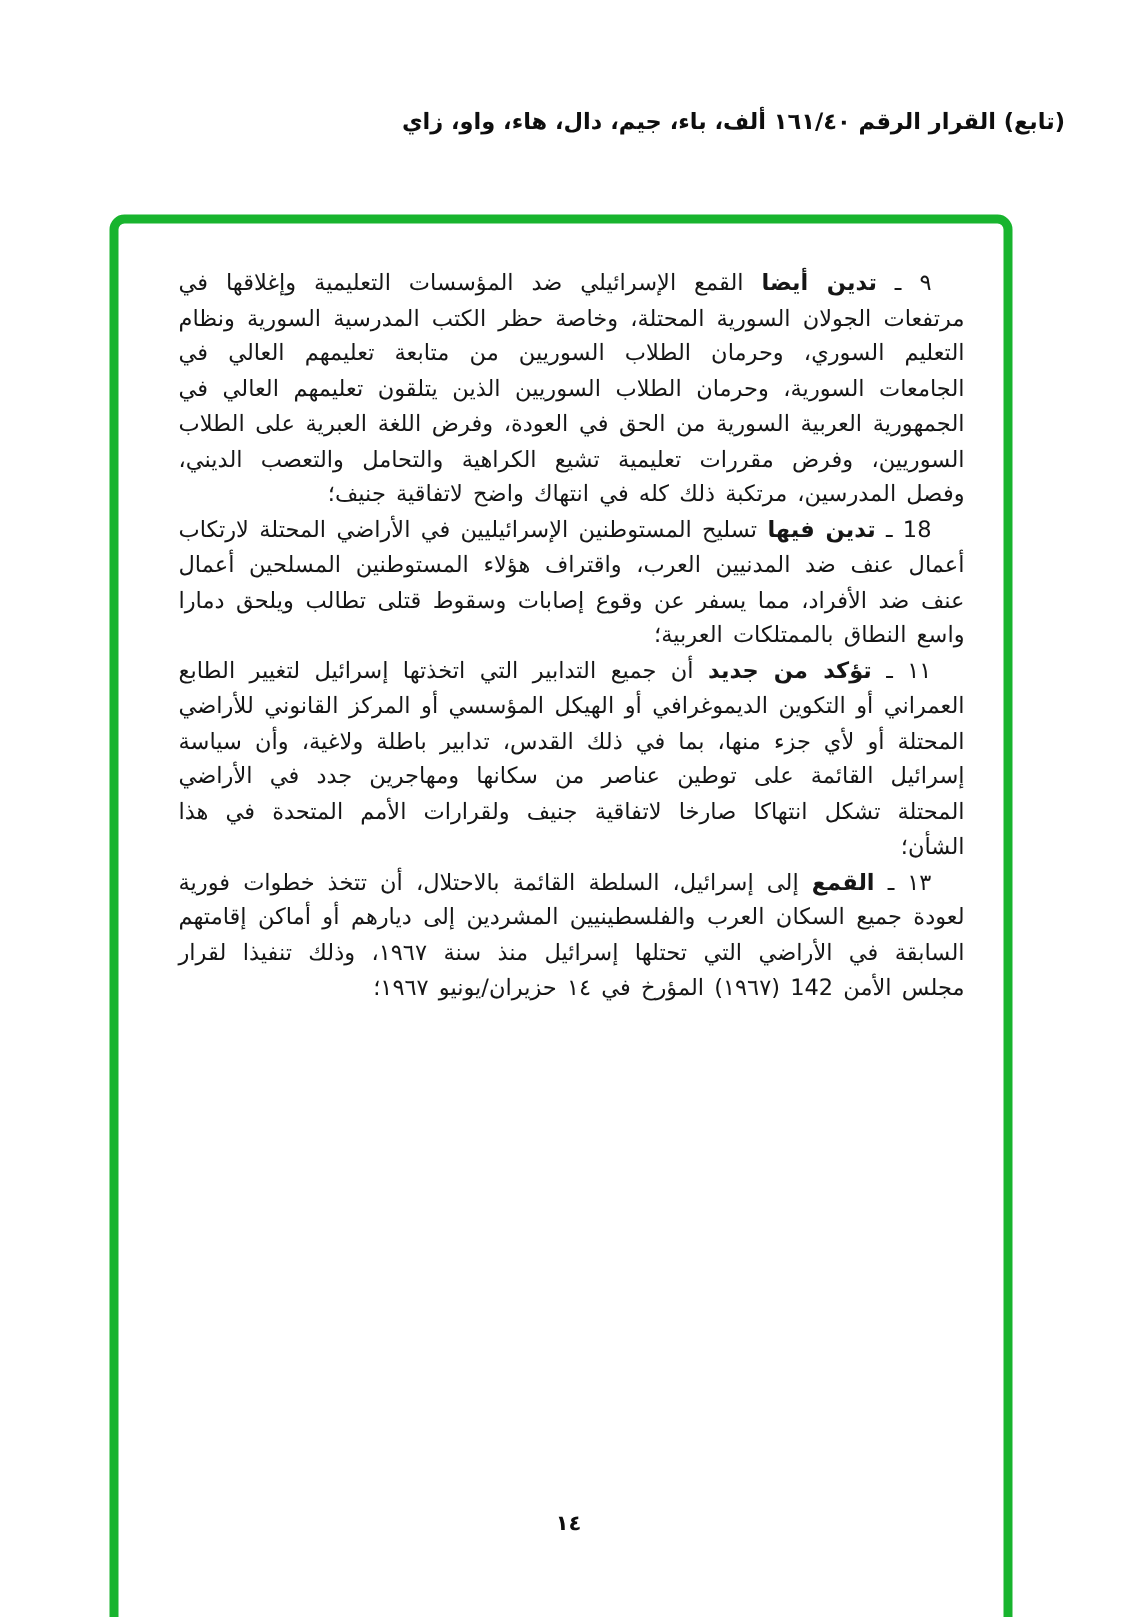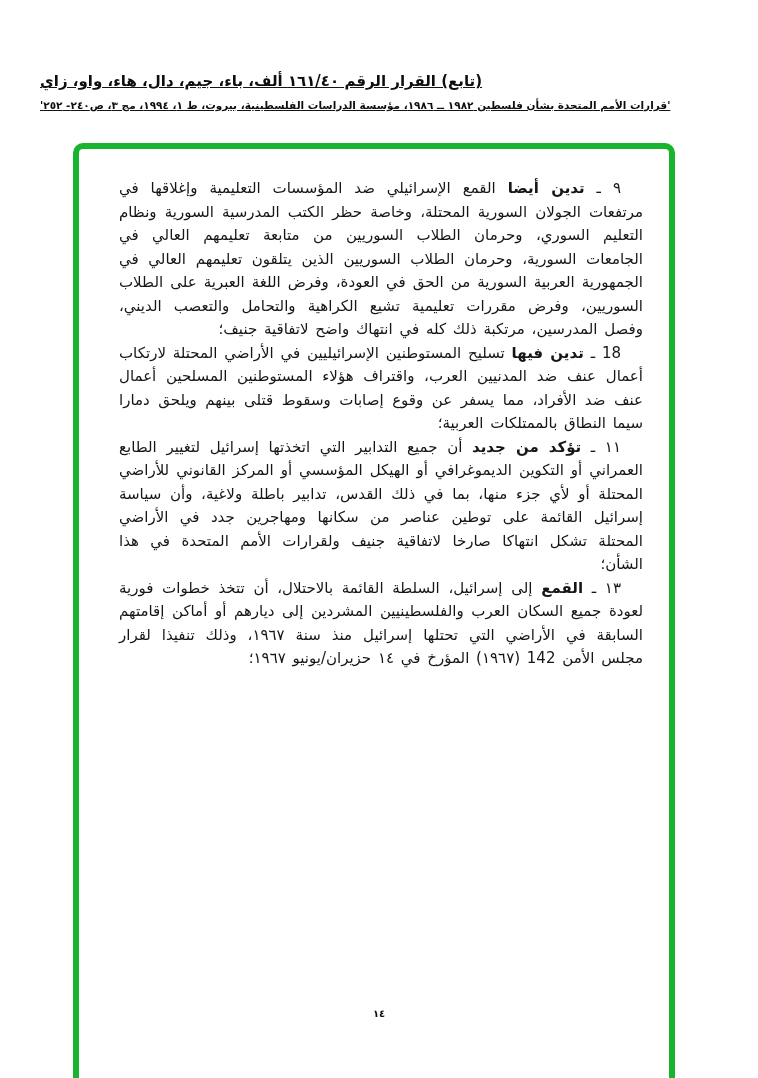--- a/index.html
+++ b/index.html
@@ -14,23 +14,22 @@
     height: 1078px;
     background: #ffffff;
     overflow: hidden;
     color: #141414;
   }
   .header {
     position: absolute;
     top: 72px;
     left: 40px;
     right: 48px;
-    text-align: left;
+    text-align: right;
     direction: rtl;
-    text-decoration: underline;
   }
   .header-title {
     font-size: 15px;
     font-weight: bold;
     color: #0e0e0e;
     white-space: nowrap;
   }
   .header-citation {
     margin-top: 9px;
     font-size: 10.5px;
@@ -63,48 +62,47 @@
     margin: 0;
     text-indent: 22px;
   }
   .kw { font-weight: bold; }
   .page-number {
     position: absolute;
     top: 1008px;
     left: 0;
     right: 0;
     text-align: center;
-    font-size: 10px;
+    font-size: 14px;
     font-weight: bold;
     color: #0e0e0e;
   }
 </style>
 </head>
 <body>
 
 <div class="page">
 
   <div class="header">
     <div class="header-title">(تابع) القرار الرقم ١٦١/٤٠ ألف، باء، جيم، دال، هاء، واو، زاي</div>
-    <div class="header-citation">'قرارات الأمم المتحدة بشأن فلسطين ١٩٨٢ ــ ١٩٨٦، مؤسسة الدراسات الفلسطينية، بيروت، ط ١، ١٩٩٤، مج ٣، ص٢٤٠- ٢٥٢'</div>
   </div>
 
   <div class="frame">
     <div class="content">
 
       <p class="para">
         <span>٩ ـ</span>
         <span class="kw">تدين أيضا</span>
         <span>القمع الإسرائيلي ضد المؤسسات التعليمية وإغلاقها في مرتفعات الجولان السورية المحتلة، وخاصة حظر الكتب المدرسية السورية ونظام التعليم السوري، وحرمان الطلاب السوريين من متابعة تعليمهم العالي في الجامعات السورية، وحرمان الطلاب السوريين الذين يتلقون تعليمهم العالي في الجمهورية العربية السورية من الحق في العودة، وفرض اللغة العبرية على الطلاب السوريين، وفرض مقررات تعليمية تشيع الكراهية والتحامل والتعصب الديني، وفصل المدرسين، مرتكبة ذلك كله في انتهاك واضح لاتفاقية جنيف؛</span>
       </p>
 
       <p class="para">
         <span>18 ـ</span>
         <span class="kw">تدين فيها</span>
-        <span>تسليح المستوطنين الإسرائيليين في الأراضي المحتلة لارتكاب أعمال عنف ضد المدنيين العرب، واقتراف هؤلاء المستوطنين المسلحين أعمال عنف ضد الأفراد، مما يسفر عن وقوع إصابات وسقوط قتلى بينهم ويلحق دمارا سيما النطاق بالممتلكات العربية؛</span>
+        <span>تسليح المستوطنين الإسرائيليين في الأراضي المحتلة لارتكاب أعمال عنف ضد المدنيين العرب، واقتراف هؤلاء المستوطنين المسلحين أعمال عنف ضد الأفراد، مما يسفر عن وقوع إصابات وسقوط قتلى تطالب ويلحق دمارا واسع النطاق بالممتلكات العربية؛</span>
       </p>
 
       <p class="para">
         <span>١١ ـ</span>
         <span class="kw">تؤكد من جديد</span>
         <span>أن جميع التدابير التي اتخذتها إسرائيل لتغيير الطابع العمراني أو التكوين الديموغرافي أو الهيكل المؤسسي أو المركز القانوني للأراضي المحتلة أو لأي جزء منها، بما في ذلك القدس، تدابير باطلة ولاغية، وأن سياسة إسرائيل القائمة على توطين عناصر من سكانها ومهاجرين جدد في الأراضي المحتلة تشكل انتهاكا صارخا لاتفاقية جنيف ولقرارات الأمم المتحدة في هذا الشأن؛</span>
       </p>
 
 
       <p class="para">

